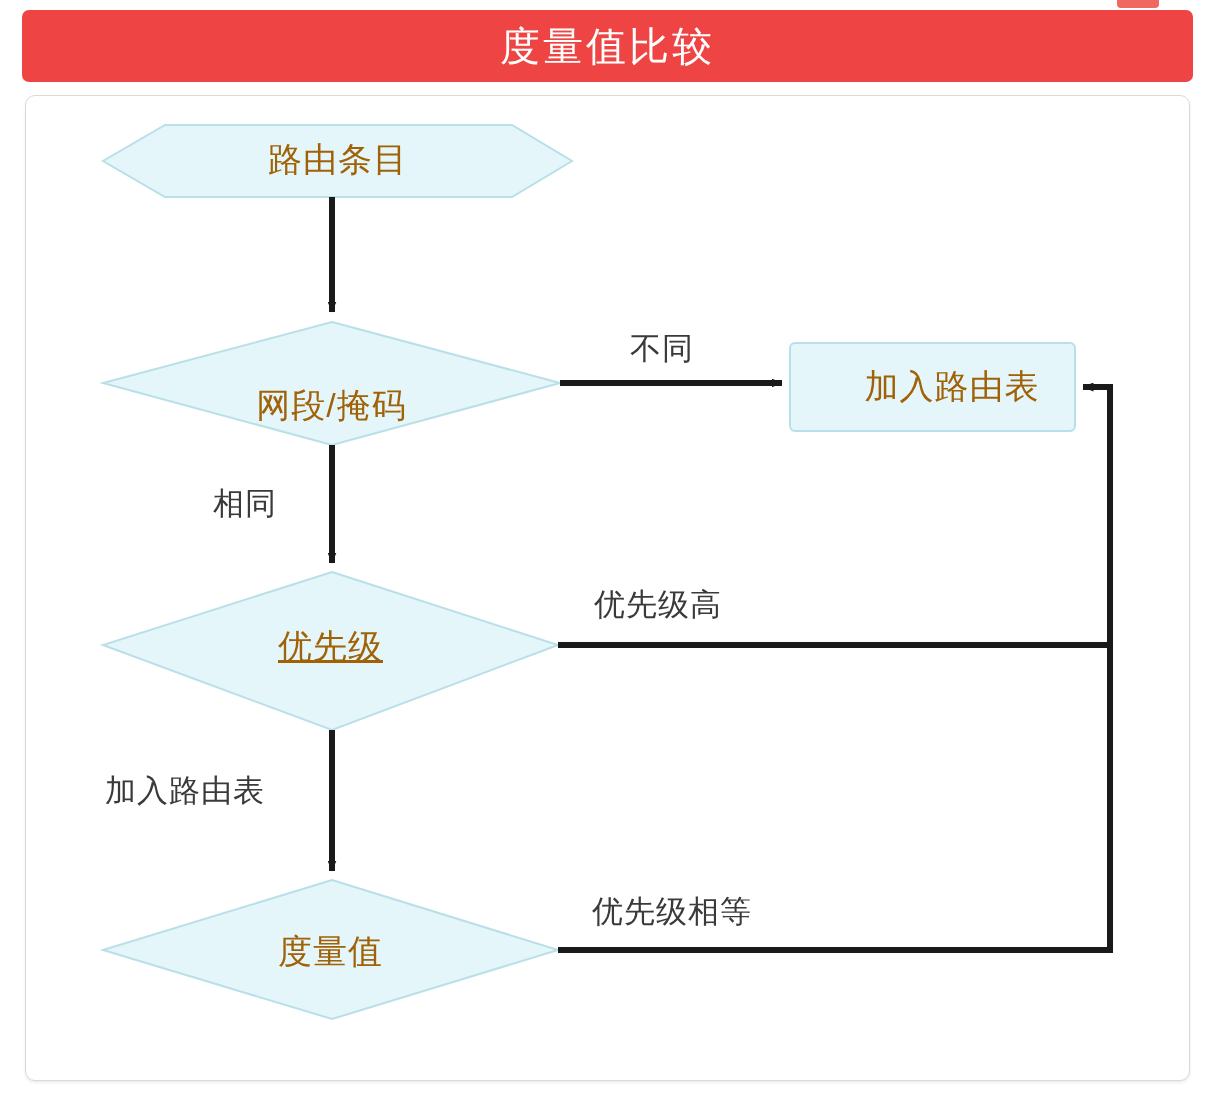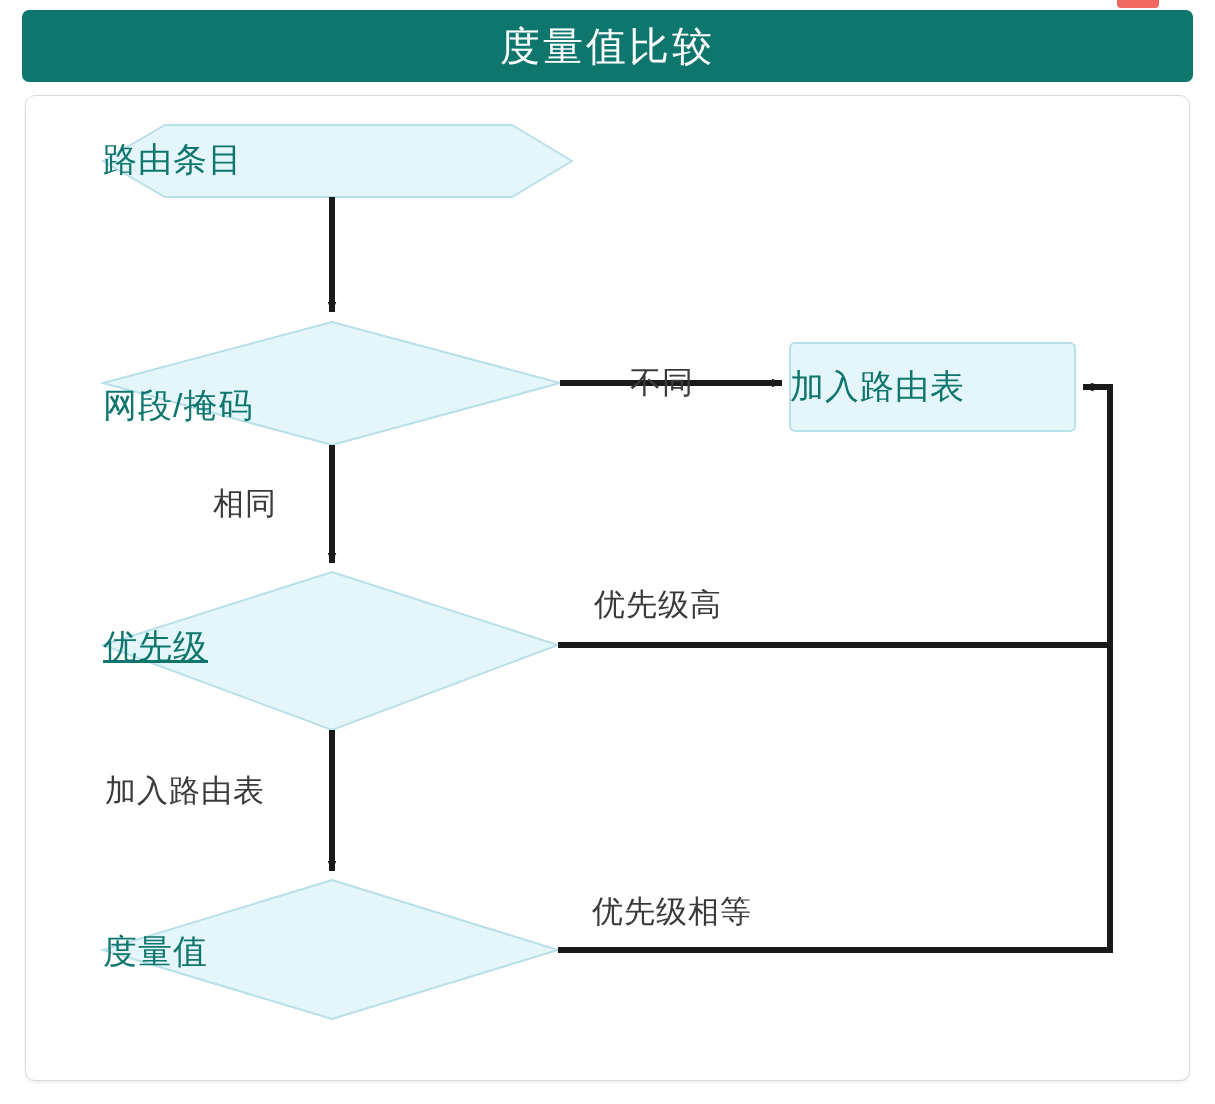--- a/index.html
+++ b/index.html
@@ -26,21 +26,21 @@
     border-radius: 4px;
   }
 
   
   #header-banner {
     position: absolute;
     left: 22px;
     top: 10px;
     width: 1171px;
     height: 72px;
-    background: #0f766e;
+    background: #ef4444;
     border-radius: 7px;
     display: flex;
     align-items: center;
     justify-content: center;
     box-sizing: border-box;
   }
   #header-title {
     color: #ffffff;
     font-size: 40px;
     font-weight: 400;
@@ -68,42 +68,43 @@
     left: 0;
     top: 0;
     width: 1215px;
     height: 1104px;
     pointer-events: none;
   }
 
   
   .node-label {
     position: absolute;
-    color: #0f766e;
+    color: #a16207;
     font-size: 34px;
     line-height: 1;
     white-space: nowrap;
+    text-align: center;
     letter-spacing: 1px;
   }
   .edge-label {
     position: absolute;
     color: #3a3a3a;
     font-size: 31px;
     line-height: 1;
     white-space: nowrap;
     letter-spacing: 1px;
   }
 
   #label-route-entry   { left: 103px; top: 142px; width: 470px; }
   #label-network-mask  { left: 103px; top: 388px; width: 457px; }
   #label-add-to-table  { left: 790px; top: 369px; width: 324px; }
   #label-priority      { left: 103px; top: 629px; width: 455px; text-decoration: underline; }
   #label-metric        { left: 103px; top: 934px; width: 455px; }
 
-  #edge-label-different   { left: 630px; top: 333px; margin-top: 34px; }
+  #edge-label-different   { left: 630px; top: 333px; }
   #edge-label-same        { left: 213px; top: 488px; text-align: right; }
   #edge-label-higher-prio { left: 594px; top: 589px; text-align: right; }
   #edge-label-equal-prio  { left: 105px; top: 775px; }
   #edge-label-smaller-met { left: 592px; top: 896px; }
 </style>
 </head>
 <body>
 
 <div id="top-nub"></div>
 

